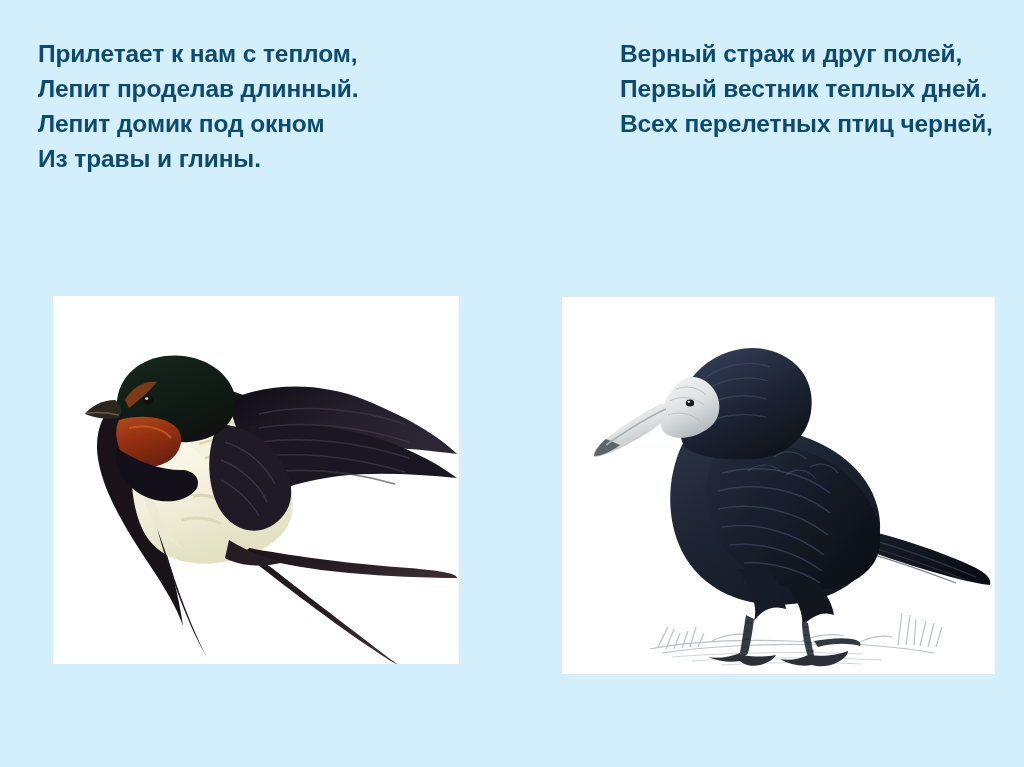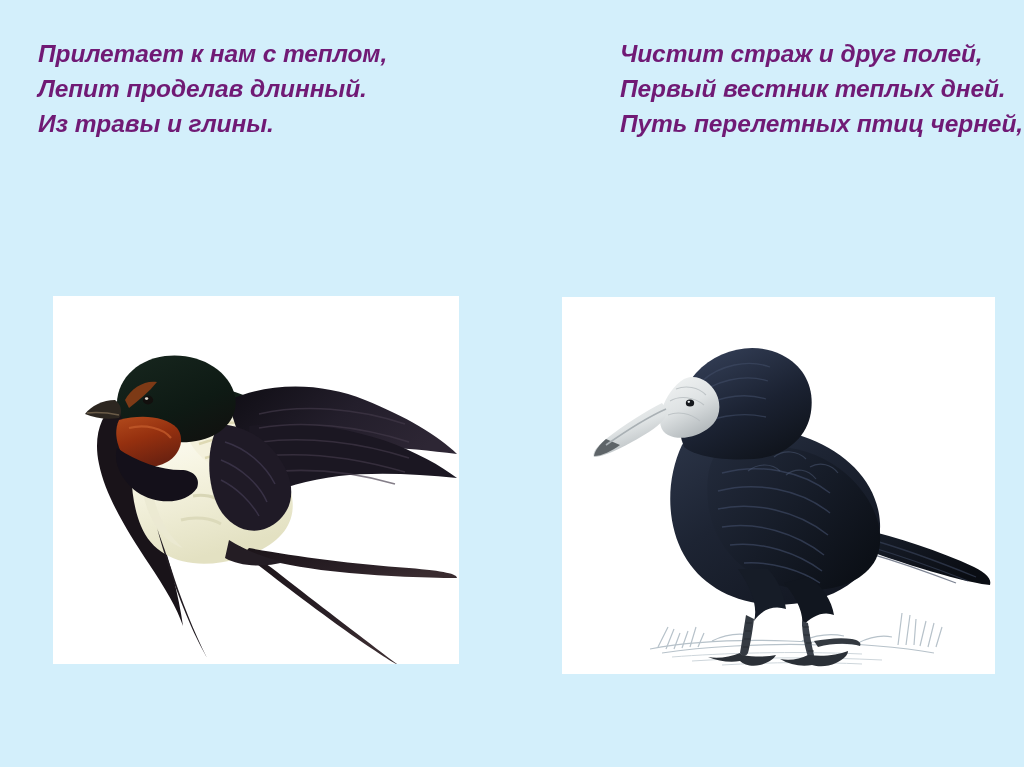--- a/index.html
+++ b/index.html
@@ -20,24 +20,23 @@
     inset: 0;
     background: #d3effb;
   }
 
   
   .verse {
     position: absolute;
     font-weight: bold;
     font-size: 24.5px;
     line-height: 35px;
-    color: #701a75;
+    color: #0c4a6e;
     letter-spacing: -0.1px;
     white-space: nowrap;
-    font-style: italic;
   }
   .verse.left  { left: 38px;  top: 36px; }
   .verse.right { left: 620px; top: 36px; }
   .verse-line { display: block; }
 
   
   .photo-panel {
     position: absolute;
     background: #ffffff;
     overflow: hidden;
@@ -61,27 +60,28 @@
   }
 </style>
 </head>
 <body>
 
 <div class="slide">
 
   <div class="verse left">
     <span class="verse-line">Прилетает к нам с теплом,</span>
     <span class="verse-line">Лепит проделав длинный.</span>
+    <span class="verse-line">Лепит домик под окном</span>
     <span class="verse-line">Из травы и глины.</span>
   </div>
 
   <div class="verse right">
-    <span class="verse-line">Чистит страж и друг полей,</span>
+    <span class="verse-line">Верный страж и друг полей,</span>
     <span class="verse-line">Первый вестник теплых дней.</span>
-    <span class="verse-line">Путь перелетных птиц черней,</span>
+    <span class="verse-line">Всех перелетных птиц черней,</span>
   </div>
 
   <div class="photo-panel" id="panel-swallow">
     <span class="sr-only">Барн-ласточка в полёте с раздвоенным хвостом</span>
     <svg class="art" viewBox="0 0 406 368" preserveAspectRatio="xMidYMid meet">
       <defs>
         <linearGradient id="swBelly" x1="0" y1="0" x2="0.3" y2="1">
           <stop offset="0%" stop-color="#ffffff"></stop>
           <stop offset="45%" stop-color="#f7f5e3"></stop>
           <stop offset="100%" stop-color="#e3e1c2"></stop>

